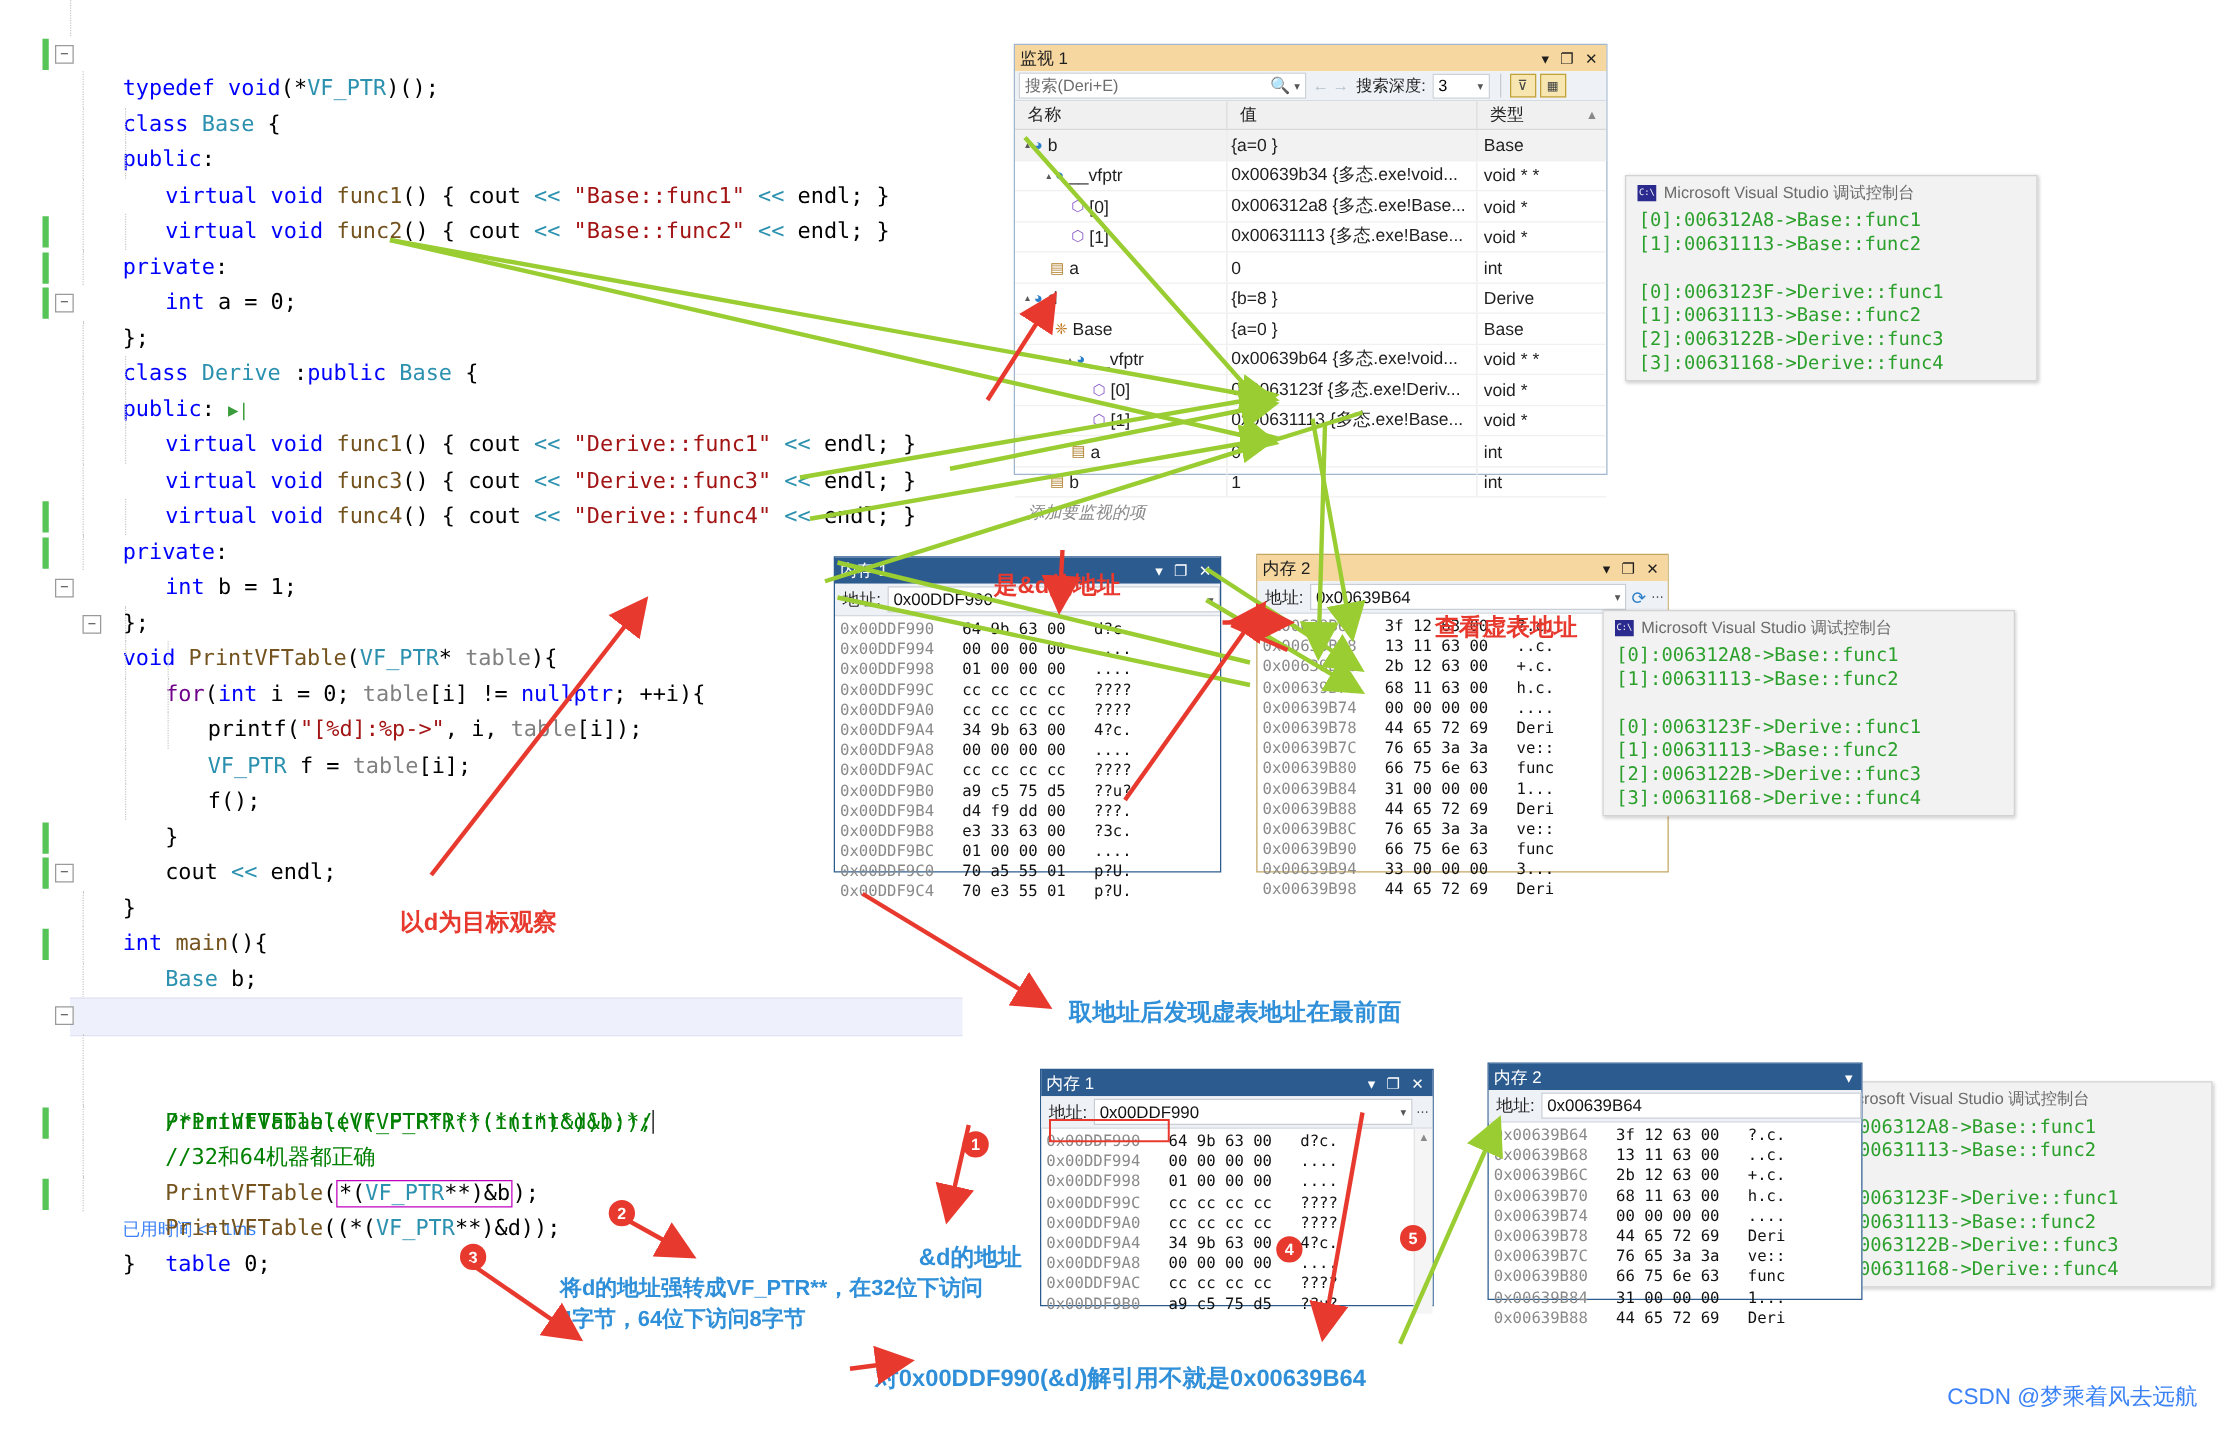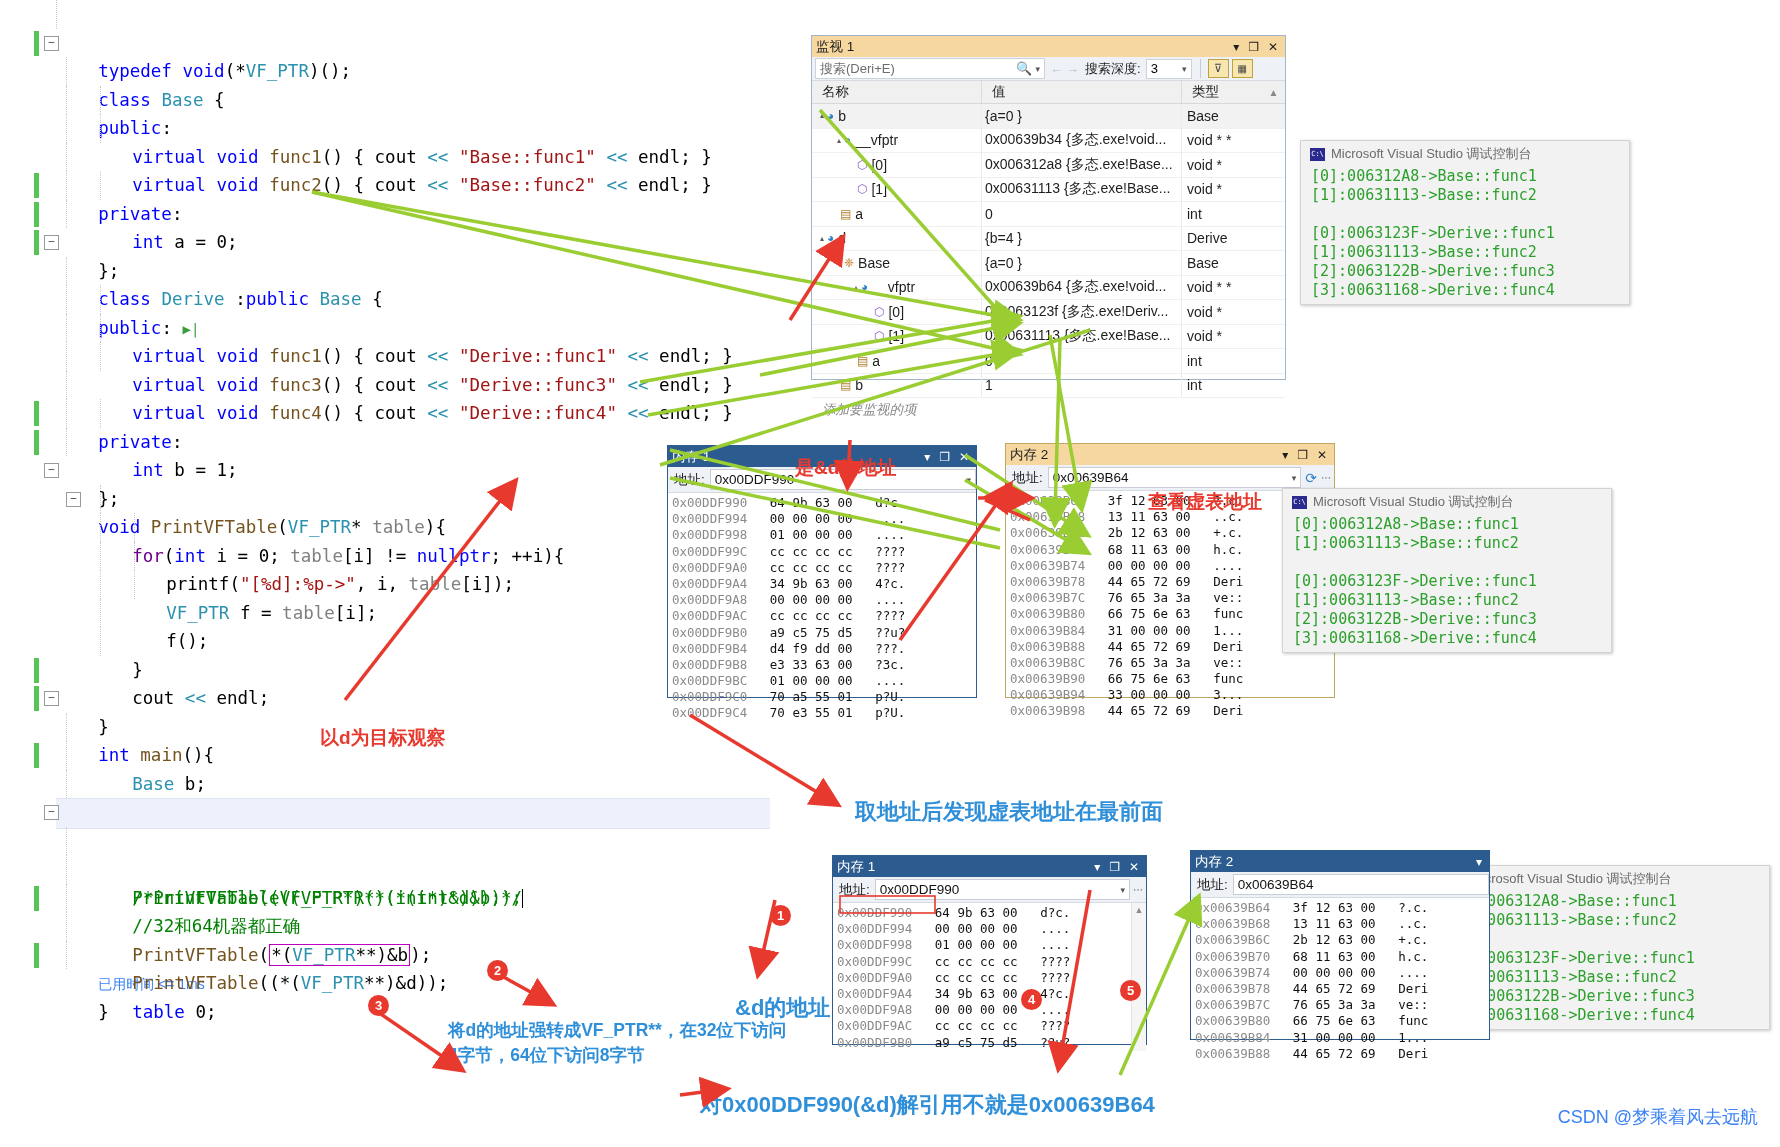--- a/index.html
+++ b/index.html
@@ -73,21 +73,21 @@
 
   
   .console{position:absolute;background:#f2f2f2;border:1px solid #d3d3d3;box-shadow:1px 1px 3px rgba(0,0,0,.22);box-sizing:border-box;}
   .console-title{display:flex;align-items:center;height:22px;padding:2px 0 0 9px;font-size:13px;color:#6b6b6b;}
   .cs-ico{width:15px;height:13px;background:#2b2b8f;color:#fff;font-size:7px;line-height:13px;text-align:center;
           margin-right:6px;font-family:"DejaVu Sans Mono",monospace;}
   .console-body{font-family:"DejaVu Sans Mono", monospace;font-size:15px;line-height:19px;color:#2ca02c;padding:2px 0 0 10px;white-space:pre;}
 
   
   .ann{position:absolute;white-space:nowrap;}
-  .ann-blue{color:#2f8fd8;font-size:22px;font-weight:bold;}
+  .ann-blue{color:#2f8fd8;font-size:19px;font-weight:bold;}
   .ann-blue-s{color:#2f8fd8;font-size:17.5px;font-weight:bold;line-height:25px;white-space:normal;}
   .ann-red{color:#e8392e;font-size:19px;font-weight:bold;}
   .badge{position:absolute;width:21px;height:21px;border-radius:50%;background:#e8392e;color:#fff;
          font-size:13px;font-weight:bold;display:flex;align-items:center;justify-content:center;}
   #overlay{position:absolute;left:0;top:0;width:1780px;height:1147px;pointer-events:none;}
 
   .watermark{position:absolute;right:22px;bottom:18px;color:#3b82f6;font-size:18px;margin-left:24px;}
 </style>
 </head>
 <body>
@@ -355,21 +355,21 @@
         </div>
         <div class="wcell wval">0</div>
         <div class="wcell wtype" style="border-right: none;">int</div>
       </div>
       <div class="wrow">
         <div class="wcell wname" style="padding-left: 8px;">
           <span class="tri">▴</span>
           <span class="ico-obj">◕</span>
           <span>d</span>
         </div>
-        <div class="wcell wval">{b=4 }</div>
+        <div class="wcell wval">{b=8 }</div>
         <div class="wcell wtype" style="border-right: none;">Derive</div>
       </div>
       <div class="wrow">
         <div class="wcell wname" style="padding-left: 25px;">
           <span class="tri">▴</span>
           <span class="ico-base">❈</span>
           <span>Base</span>
         </div>
         <div class="wcell wval">{a=0 }</div>
         <div class="wcell wtype" style="border-right: none;">Base</div>

